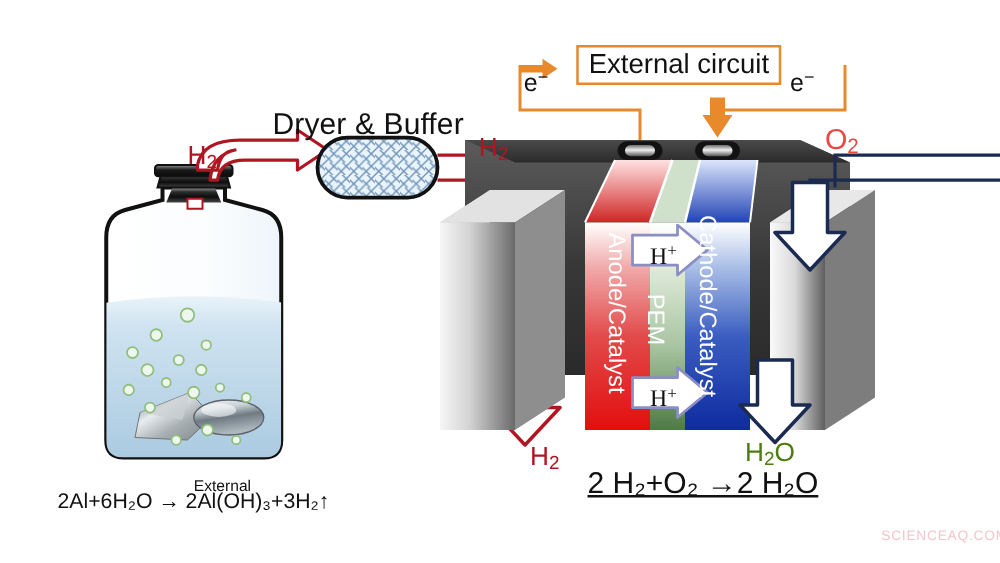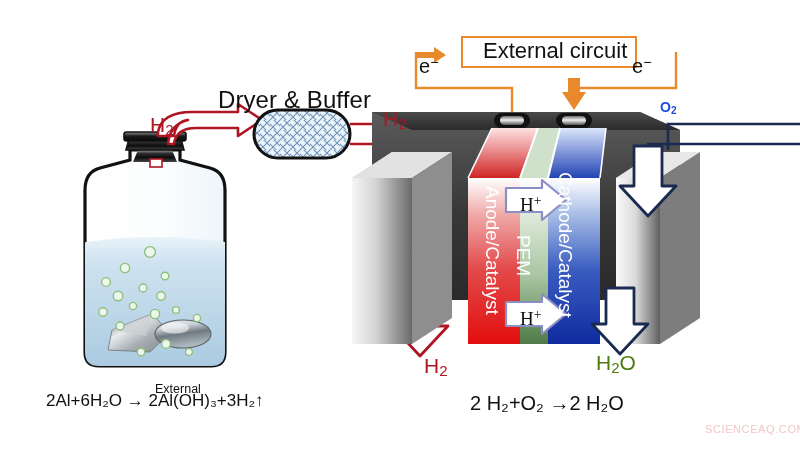--- a/index.html
+++ b/index.html
@@ -37,52 +37,52 @@
   #label-h2-to-cell {
     left: 383px; top: 108px;
     font-size: 21px; color: #b01622;
   }
   #label-h2-exhaust {
     left: 424px; top: 355px;
     font-size: 21px; color: #b01622;
   }
   #label-o2 {
     left: 660px; top: 100px;
-    font-size: 14px; color: #1d4ed8; font-weight: bold;
+    font-size: 23px; color: #ef4444;
   }
   #label-h2o {
     left: 596px; top: 352px;
     font-size: 21px; color: #4d7c0f;
   }
   #label-external-circuit {
     left: 461px; top: 36px;
     font-size: 22px; color: #111;
-    padding: 2px 8px 4px 20px;
+    padding: 2px 8px 4px 8px;
     border: 2.5px solid #e8892c;
     background: #ffffff;
   }
   #label-e-left {
     left: 419px; top: 55px;
     font-size: 20px; color: #111;
   }
   #label-e-right {
     left: 632px; top: 55px;
     font-size: 20px; color: #111;
   }
   #label-eq-catalyst {
     left: 155px; top: 383px;
     font-size: 12.5px; color: #111;
   }
   #label-eq1 {
     left: 46px; top: 392px;
     font-size: 17px; color: #111;
   }
   #label-eq2 {
-    left: 470px; top: 393px;
-    font-size: 20px; color: #111;
+    left: 470px; top: 375px;
+    font-size: 24px; color: #111; text-decoration: underline;
   }
   #watermark {
     left: 705px; top: 424px;
     font-size: 11px; color: #f3c6ca; letter-spacing: .6px;
   }
 
   
   .vlabel {
     position: absolute;
     transform-origin: 0 0;

